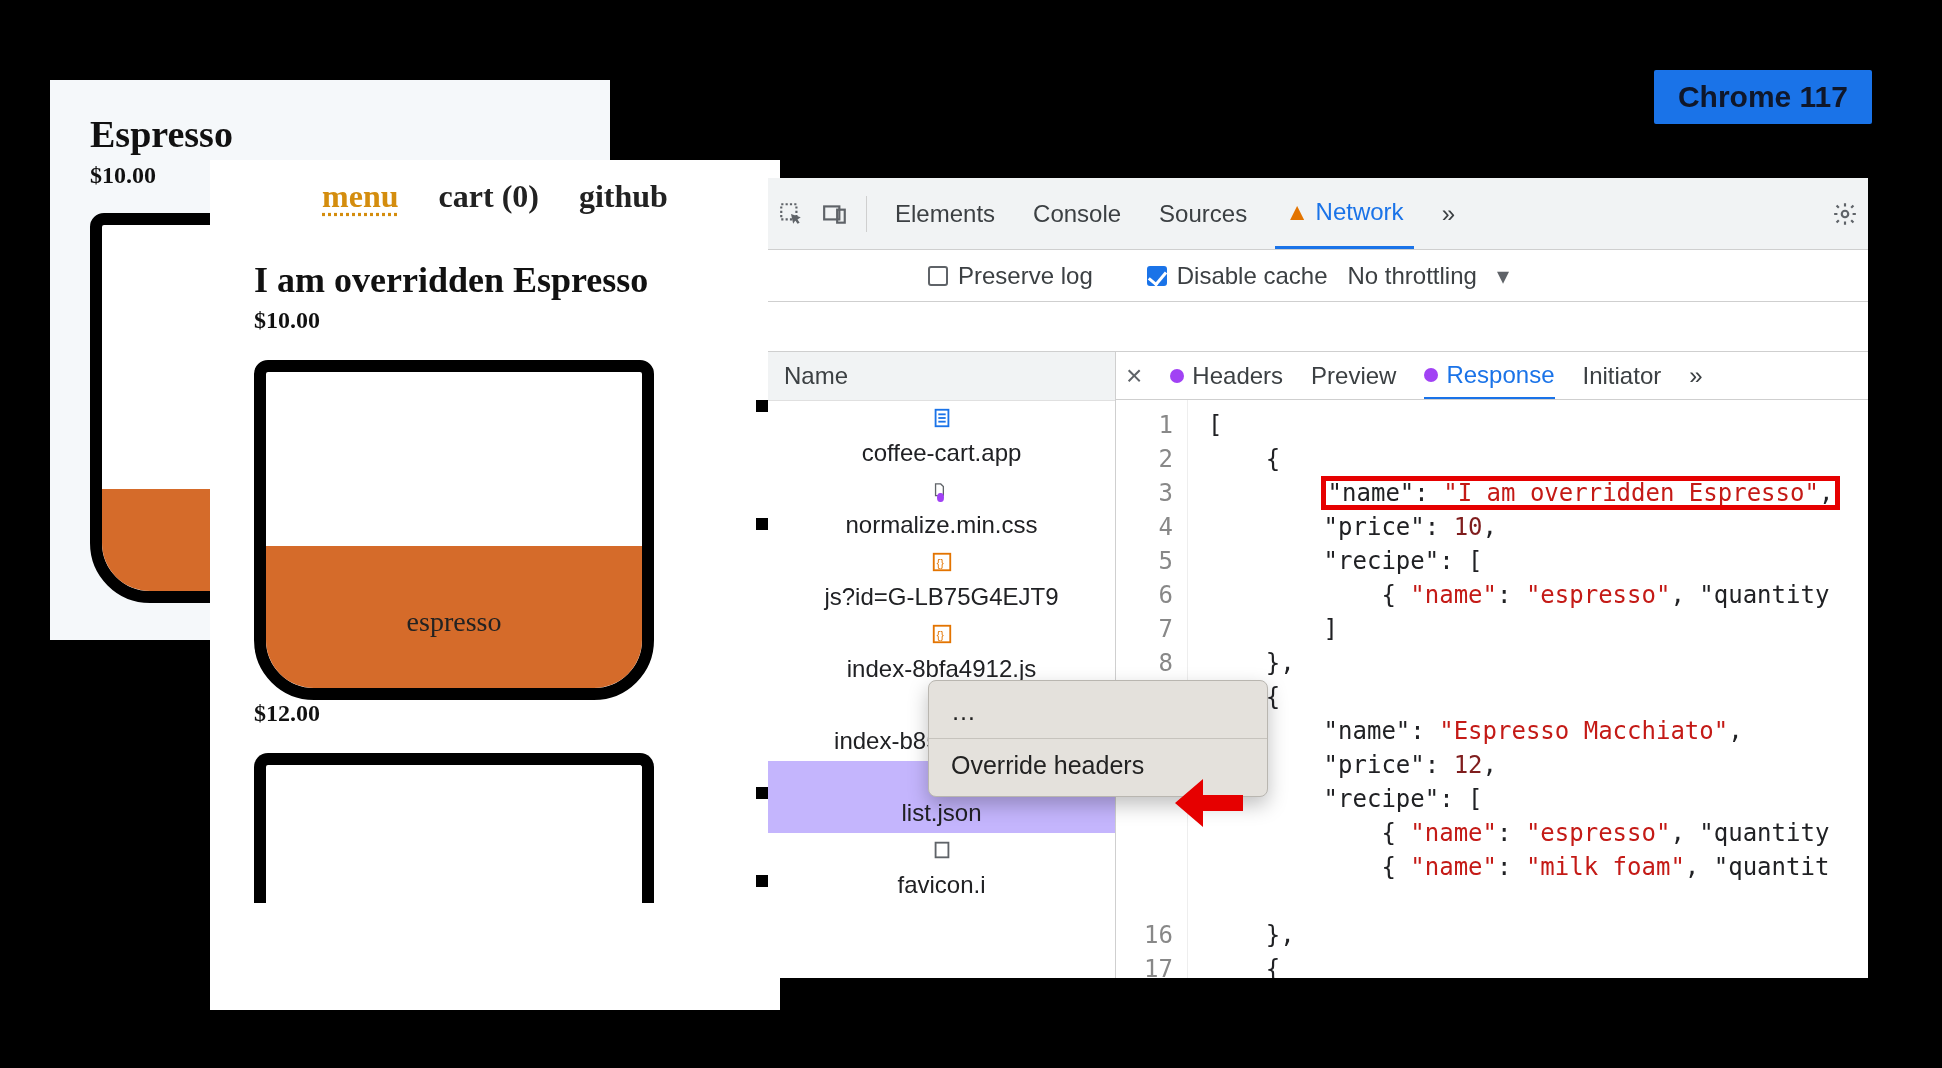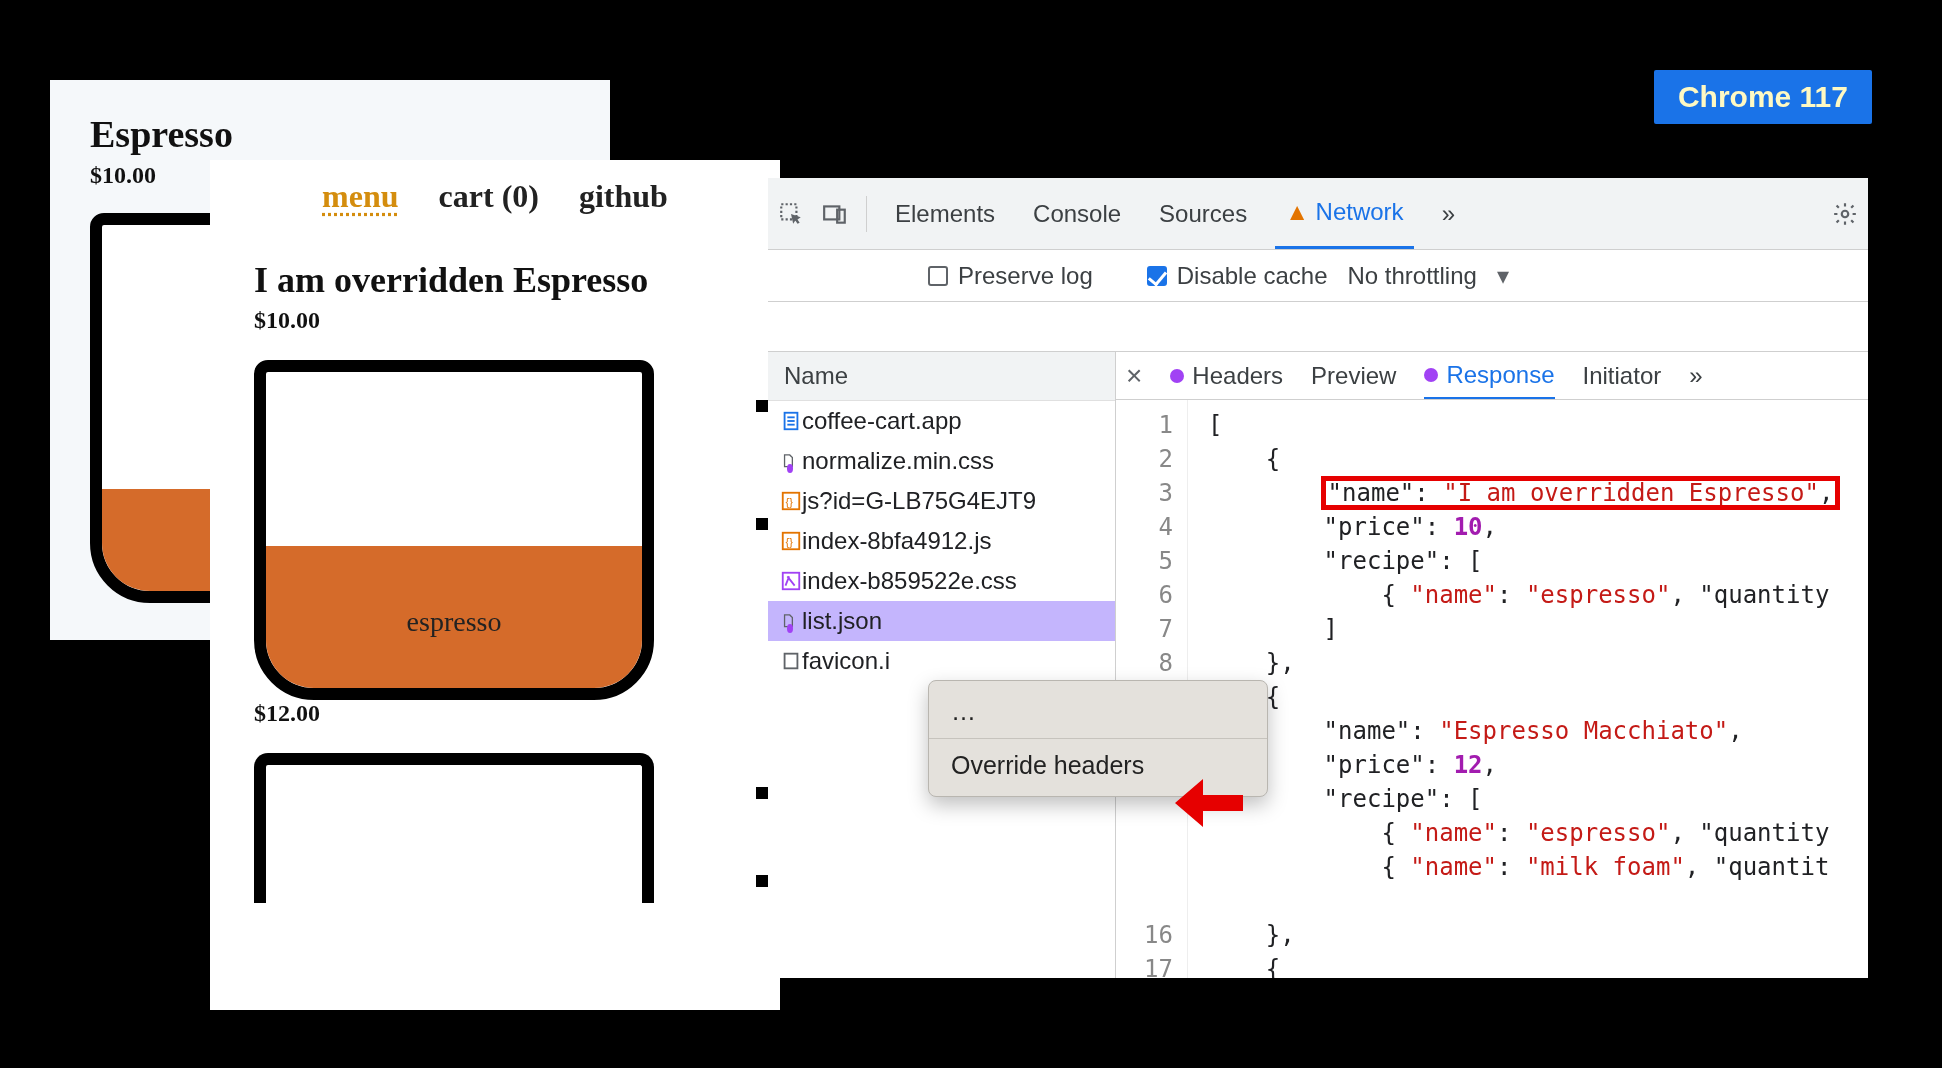--- a/index.html
+++ b/index.html
@@ -11,21 +11,21 @@
   font-family: -apple-system, BlinkMacSystemFont, "Segoe UI", Arial, sans-serif;
   overflow: hidden;
 }
 
 
 .chrome-badge {
   position: absolute;
   top: 70px;
   right: 70px;
   background: #1a73e8;
-  color: #fef9c3;
+  color: #0f172a;
   font-weight: 700;
   font-size: 30px;
   padding: 10px 24px;
   border-radius: 2px;
 }
 
 
 .app-back {
   position: absolute;
   left: 50px;
@@ -131,36 +131,36 @@
   background:#fff;
   padding: 0 14px;
   gap: 22px;
 }
 
 .dt-body { flex:1; display:flex; min-height:0;}
 
 .filelist { width: 348px; border-right:1px solid #cfcfcf; display:flex; flex-direction:column;}
 .filelist-header { padding:10px 16px; font-size:24px; color:#3c4043; border-bottom:1px solid #e0e0e0; background:#f1f3f4;}
 .filelist-items { flex:1; overflow:hidden;}
-.file-row { display:flex; align-items:center; padding:6px 12px; font-size:24px; color:#202124; white-space:nowrap;}
+.file-row { display:flex; align-items:center; gap:10px; padding:6px 12px; font-size:24px; color:#202124; white-space:nowrap;flex-direction:column;}
 .file-row.selected { background:#c4b5fd;}
 .file-icon { width:22px; height:22px; display:inline-flex; align-items:center; justify-content:center;}
 
 .detail { flex:1; display:flex; flex-direction:column; min-width:0;}
 .detail-tabs { display:flex; align-items:center; height:48px; border-bottom:1px solid #cfcfcf; padding:0 10px; gap:28px; font-size:24px; color:#3c4043;}
 .detail-tabs .close{ font-size:28px; color:#5f6368; cursor:pointer;}
 .detail-tabs .dt { display:flex; align-items:center; gap:8px;}
 .detail-tabs .dot{ width:14px; height:14px; border-radius:50%; background:#a142f4; display:inline-block;}
 .detail-tabs .dt.active{ color:#1a73e8; border-bottom:2px solid #1a73e8; height:100%; align-items:center;}
 
 .code { flex:1; display:flex; font-family: Menlo, Consolas, monospace; font-size:24px; overflow:hidden;}
 .gutter { width:72px; text-align:right; color:#888; padding:8px 14px 8px 0; white-space:pre; line-height:34px; background:#fff; border-right:1px solid #eee;}
 .code-body { flex:1; padding:8px 0 8px 20px; white-space:pre; line-height:34px; color:#202124; overflow:hidden; position:relative;}
 .s{ color:#c41a16;}
-.n{ color:#a21caf;font-weight:bold;}
+.n{ color:#7f1d1d;}
 .p{ color:#202124;}
 .hl { outline:5px solid #e60000; outline-offset:-2px; padding:0 4px;}
 
 
 .ctx {
   position:absolute;
   left: 928px;
   top: 680px;
   background:#e4e1dc;
   border:1px solid #b9b6b0;

